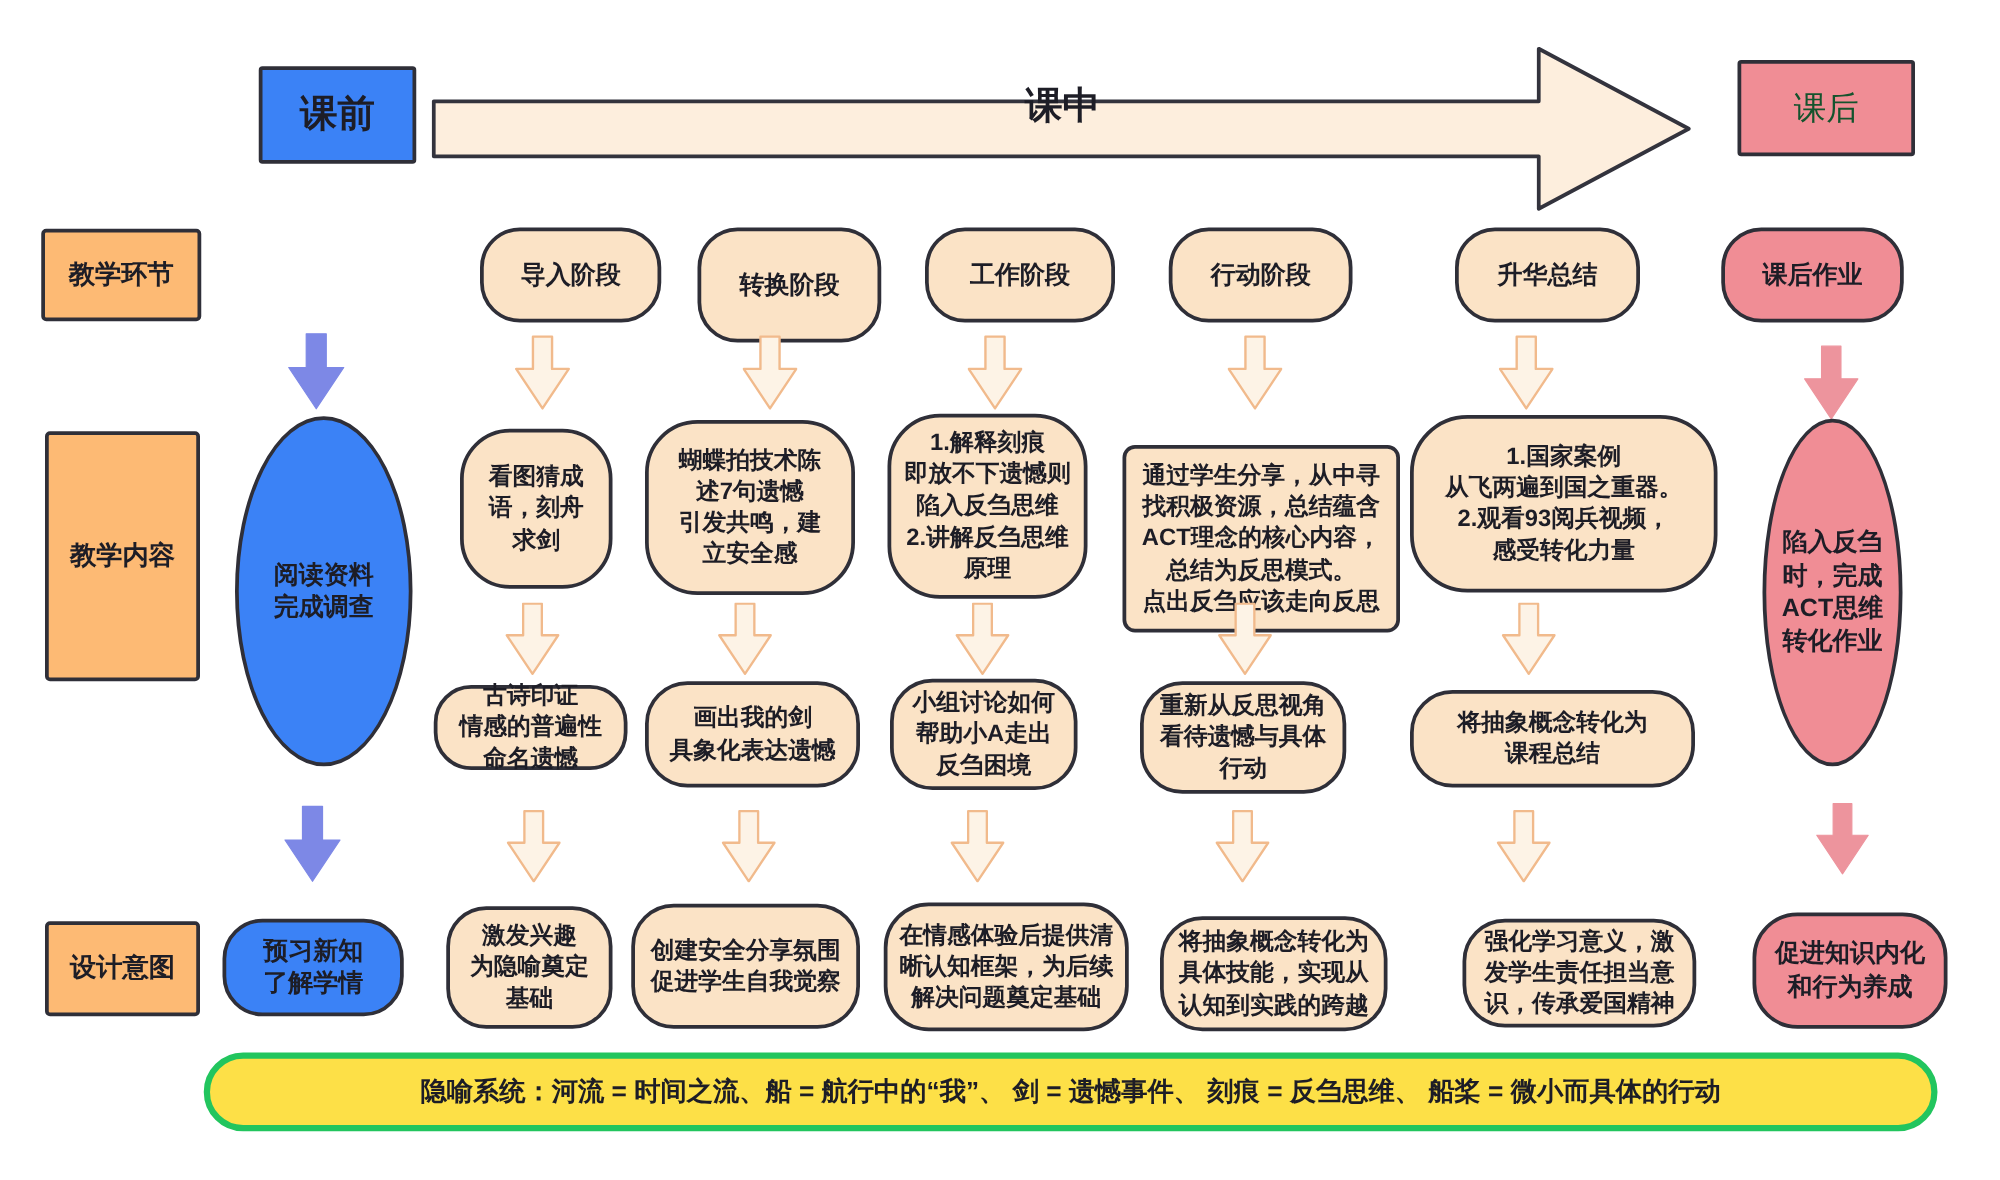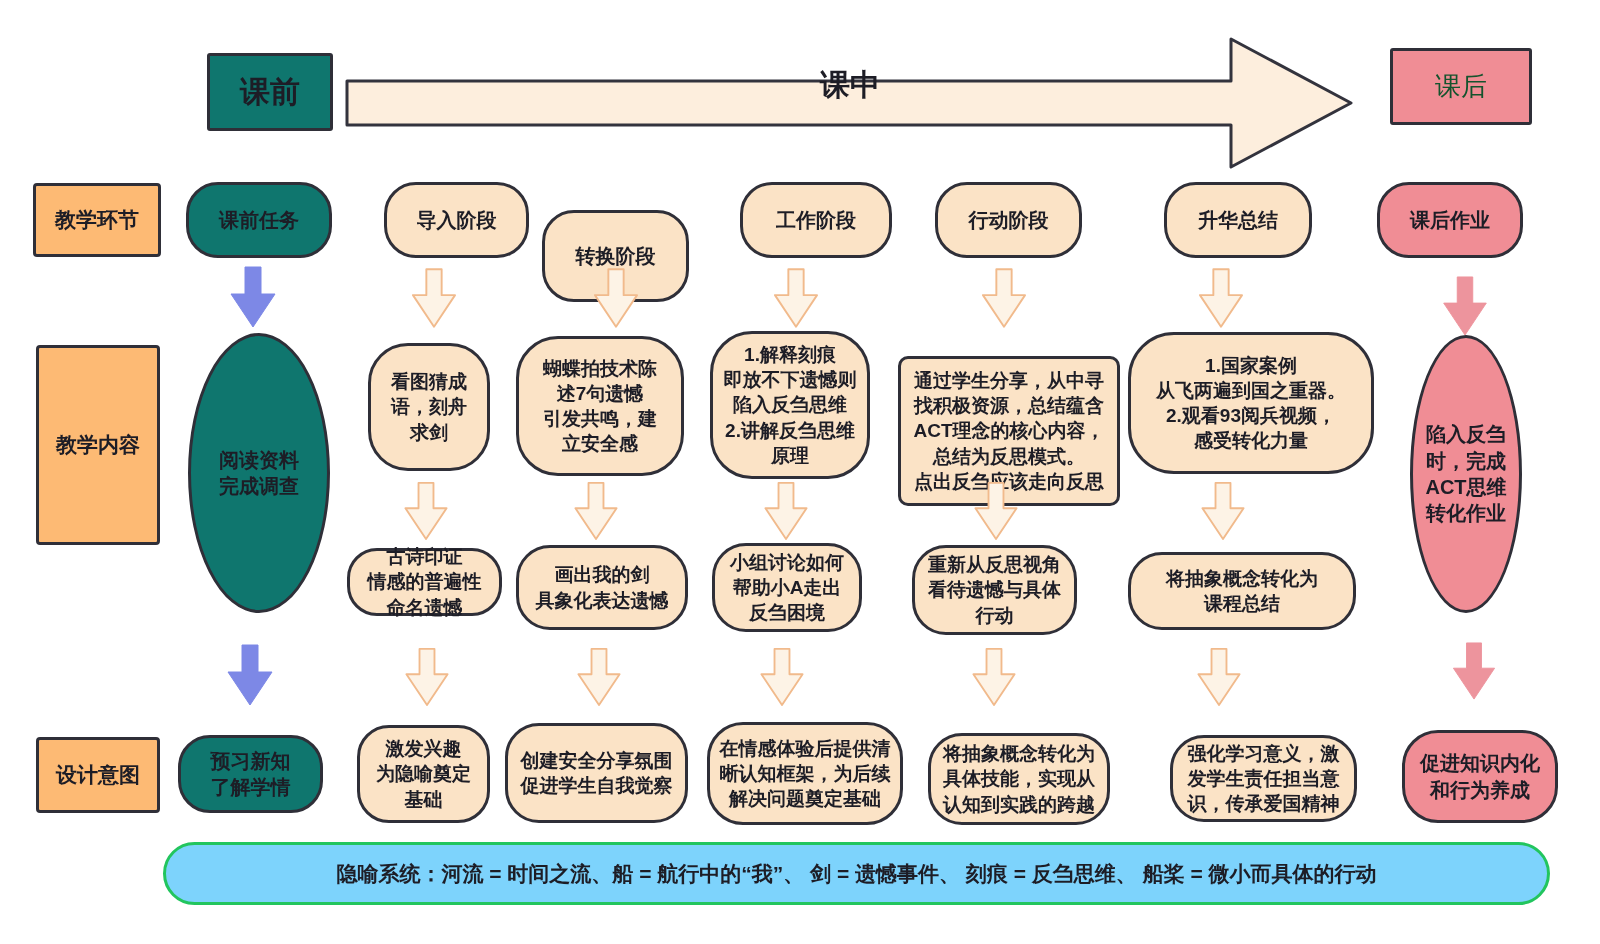--- a/index.html
+++ b/index.html
@@ -4,27 +4,27 @@
 <style>
   html,body{margin:0;padding:0;background:#ffffff;}
   #canvas{position:relative;width:1600px;height:944px;background:#ffffff;overflow:hidden;
           font-family:"Liberation Sans","DejaVu Sans",sans-serif;}
   .abs{position:absolute;box-sizing:border-box;}
   .cell{display:flex;align-items:center;justify-content:center;text-align:center;}
   .txt{font-weight:bold;color:#1d1d26;text-align:center;white-space:pre-line;line-height:1.32;}
   
   .rectlabel{background:#fdba74;border:3px solid #2f2f38;border-radius:4px;}
   .sq{border:3.5px solid #2f2f38;border-radius:3px;}
-  .blue{background:#0f766e;}
+  .blue{background:#3b82f6;}
   .pink{background:#f08d95;}
   .peach{background:#fbe3c6;}
   .pill{border:3px solid #2f2f38;border-radius:32px;}
   .bigr{border:3px solid #2f2f38;}
   .ellipse{border:3px solid #2f2f38;border-radius:50%;}
-  .footerbar{background:#7dd3fc;border:3px solid #22c55e;border-radius:34px;}
+  .footerbar{background:#fde047;border:5px solid #22c55e;border-radius:34px;}
   
   .arr-cream path{fill:#fdf3e6;stroke:#f1ba8c;stroke-width:2;stroke-linejoin:round;}
   .arr-blue path{fill:#7d88e6;stroke:#7d88e6;stroke-width:1;stroke-linejoin:round;}
   .arr-pink path{fill:#ed949d;stroke:#ed949d;stroke-width:1;stroke-linejoin:round;}
   .bigarrow path{fill:#fdeedd;stroke:#33333d;stroke-width:3;stroke-linejoin:round;}
   .f19{font-size:19px;}
   .f20{font-size:20px;}
   .f21{font-size:21px;}
   .f30{font-size:30px;}
 </style>
@@ -51,27 +51,24 @@
   <div class="abs cell rectlabel" style="left:33px;top:183px;width:128px;height:74px;">
     <span class="txt f21">教学环节</span>
   </div>
   <div class="abs cell rectlabel" style="left:36px;top:345px;width:124px;height:200px;">
     <span class="txt f21">教学内容</span>
   </div>
   <div class="abs cell rectlabel" style="left:36px;top:737px;width:124px;height:76px;">
     <span class="txt f21">设计意图</span>
   </div>
 
-  <div class="abs cell pill blue" style="left:186px;top:182px;width:146px;height:76px;">
-    <span class="txt f20">课前任务</span>
-  </div>
   <div class="abs cell pill peach" style="left:384px;top:182px;width:145px;height:76px;">
     <span class="txt f20">导入阶段</span>
   </div>
-  <div class="abs cell pill peach" style="left:542px;top:182px;width:147px;height:92px;margin-top:28px;">
+  <div class="abs cell pill peach" style="left:558px;top:182px;width:147px;height:92px;">
     <span class="txt f20">转换阶段</span>
   </div>
   <div class="abs cell pill peach" style="left:740px;top:182px;width:152px;height:76px;">
     <span class="txt f20">工作阶段</span>
   </div>
   <div class="abs cell pill peach" style="left:935px;top:182px;width:147px;height:76px;">
     <span class="txt f20">行动阶段</span>
   </div>
   <div class="abs cell pill peach" style="left:1164px;top:182px;width:148px;height:76px;">
     <span class="txt f20">升华总结</span>

